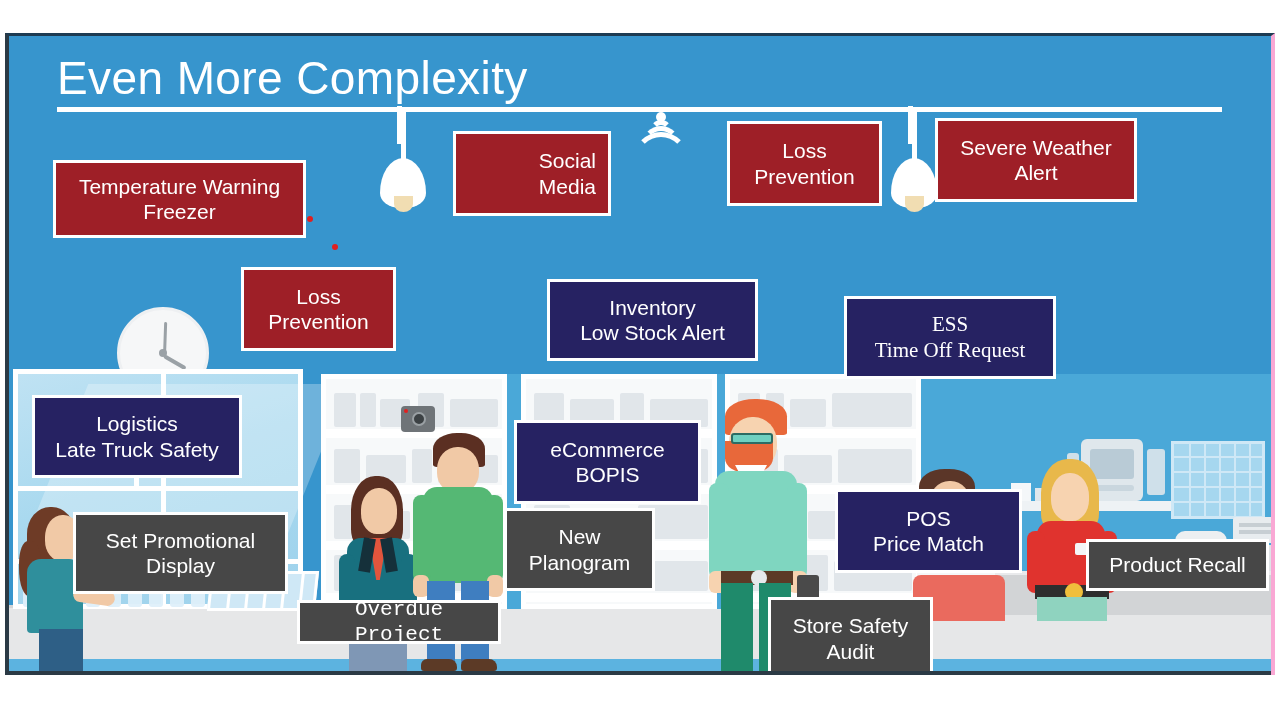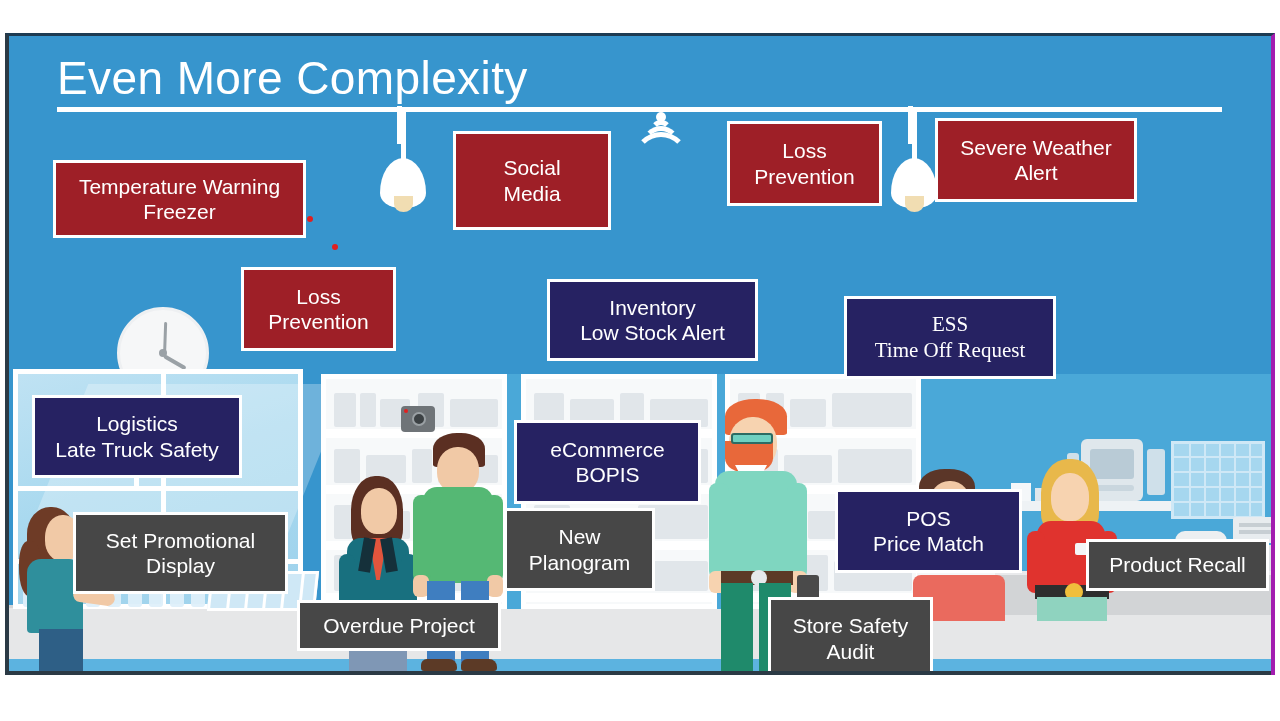--- a/index.html
+++ b/index.html
@@ -6,21 +6,21 @@
   html,body{
     width:1280px; height:721px; overflow:hidden; background:#ffffff;
     font-family:"Liberation Sans", sans-serif;
   }
   #stage{ position:relative; width:1280px; height:721px; background:#ffffff; }
 
   
   #slide{
     position:absolute; left:5px; top:33px; width:1270px; height:642px;
     background:#3795cd; overflow:hidden;
-    border-left:4px solid #2b3a45; border-right:4px solid #a21caf;
+    border-left:4px solid #2b3a45; border-right:4px solid #f9a8d4;
     border-top:3px solid #1d3b52;
   }
   #slide-bottom-edge{
     position:absolute; left:0; bottom:0; width:100%; height:4px; background:#2b3a45;
   }
 
   
   #title{
     position:absolute; left:48px; top:18px;
     font-size:46px; font-weight:400; color:#ffffff; letter-spacing:0.4px;
@@ -408,21 +408,21 @@
       <div class="led"></div>
       <div class="lens"></div>
     </div>
 
     <div class="connector" style="left:388px; top:70px;  width:5px; height:38px;"></div>
     <div class="connector" style="left:899px; top:70px;  width:5px; height:38px;"></div>
     <div class="connector" style="left:125px; top:409px; width:5px; height:46px;"></div>
 
     <div class="tag red" style="left:44px;  top:124px; width:253px; height:78px;"><span>Temperature Warning
 Freezer</span></div>
-    <div class="tag red" style="left:444px; top:95px;  width:158px; height:99px;"><span>Social
+    <div class="tag red" style="left:444px; top:95px;  width:158px; height:85px;justify-content:flex-end;"><span>Social
 Media</span></div>
     <div class="tag red" style="left:718px; top:85px;  width:155px; height:85px;"><span>Loss
 Prevention</span></div>
     <div class="tag red" style="left:926px; top:82px;  width:202px; height:84px;"><span>Severe Weather
 Alert</span></div>
     <div class="tag red" style="left:232px; top:231px; width:155px; height:84px;"><span>Loss
 Prevention</span></div>
 
     <div class="tag navy" style="left:538px; top:243px; width:211px; height:82px;"><span>Inventory
 Low Stock Alert</span></div>
@@ -432,21 +432,21 @@
 Late Truck Safety</span></div>
     <div class="tag navy" style="left:505px; top:384px; width:187px; height:84px;"><span>eCommerce
 BOPIS</span></div>
     <div class="tag navy" style="left:826px; top:453px; width:187px; height:84px;"><span>POS
 Price Match</span></div>
 
     <div class="tag gray" style="left:64px;  top:476px; width:215px; height:82px;"><span>Set Promotional
 Display</span></div>
     <div class="tag gray" style="left:495px; top:472px; width:151px; height:83px;"><span>New
 Planogram</span></div>
-    <div class="tag gray" style="left:288px; top:564px; width:204px; height:51px;"><span>Overdue Project</span></div>
+    <div class="tag gray" style="left:288px; top:564px; width:204px; height:44px;font-family:Liberation Mono, monospace;"><span>Overdue Project</span></div>
     <div class="tag gray" style="left:759px; top:561px; width:165px; height:83px;"><span>Store Safety
 Audit</span></div>
     <div class="tag gray" style="left:1077px;top:503px; width:183px; height:52px;"><span>Product Recall</span></div>
 
     <div id="slide-bottom-edge"></div>
   </div>
 
   <div id="bottomstrip"></div>
 </div>
 

